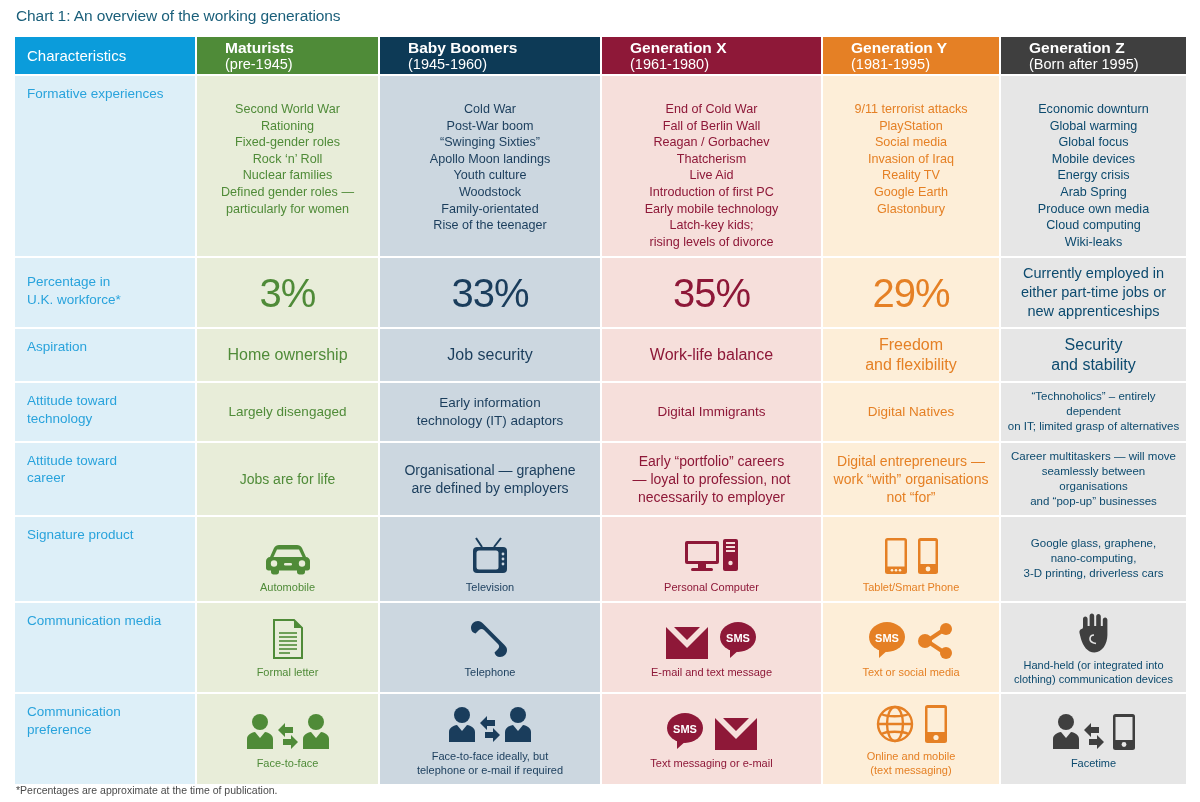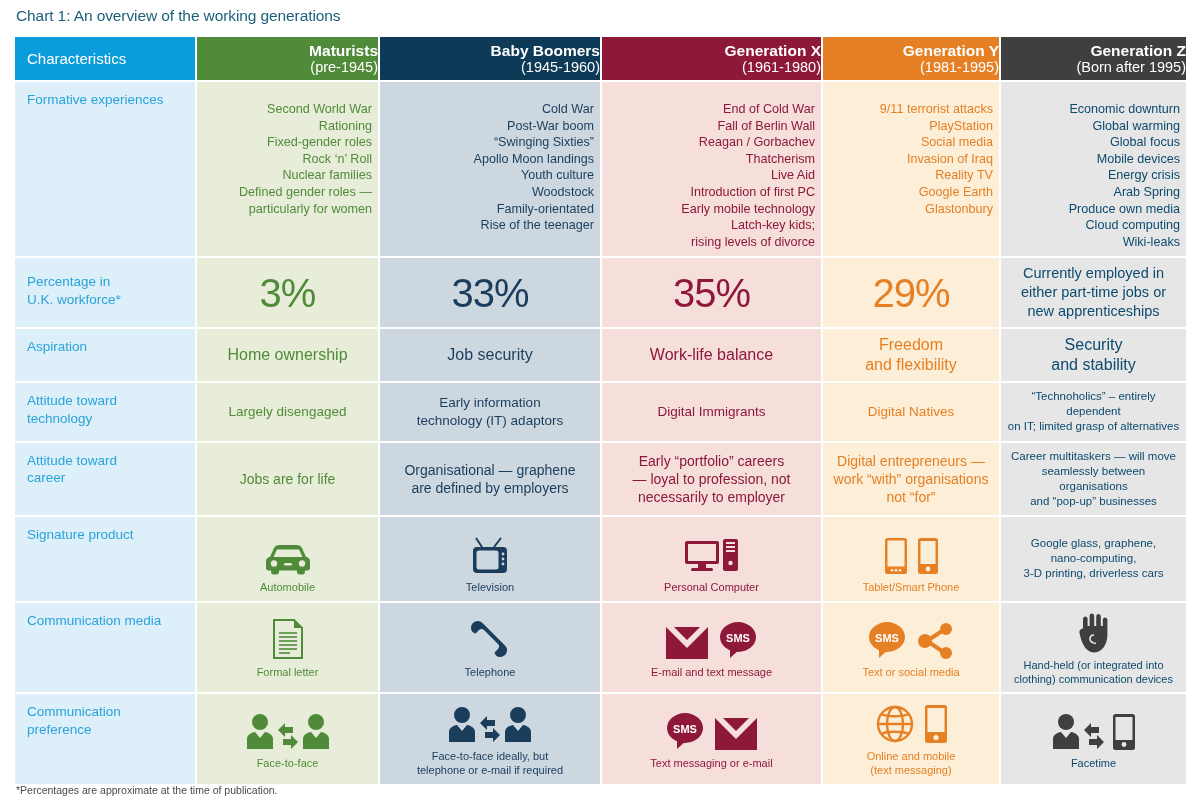--- a/index.html
+++ b/index.html
@@ -29,29 +29,29 @@
   col.c1 { width: 183px; }
   col.c2 { width: 222px; }
   col.c3 { width: 221px; }
   col.c4 { width: 178px; }
   col.c5 { width: 185px; }
 
   th, td { padding: 0; vertical-align: middle; border-right: 2px solid #ffffff; border-bottom: 2px solid #ffffff; }
   th:last-child, td:last-child { border-right: none; }
 
   
-  thead th { height: 45px; color: #ffffff; }
+  thead th { height: 39px; color: #ffffff; }
   .hdr-char {
     background: #0b9cdb;
     text-align: left;
     padding-left: 12px;
     font-size: 15px;
     font-weight: normal;
   }
-  .hdr-gen { text-align: right; line-height: 1.12; }
+  .hdr-gen { text-align: left; line-height: 1.12; padding-left: 28px; }
   .hdr-gen .g-name { display:block; font-size: 15.5px; font-weight: bold; }
   .hdr-gen .g-years { display:block; font-size: 14.5px; font-weight: normal; }
   .h-mat { background: #4f8b38; }
   .h-bb  { background: #0d3a56; }
   .h-gx  { background: #8e1838; }
   .h-gy  { background: #e58025; }
   .h-gz  { background: #3f3f3f; }
 
   
   td.rowlab {
@@ -85,21 +85,21 @@
   td.career { font-size: 14px; line-height: 1.3; }
   td.career.tiny { font-size: 11.5px; line-height: 1.32; }
 
   .icon-cell { padding-top: 10px; padding-bottom: 8px; }
   .iconbox { display: flex; justify-content: center; align-items: flex-end; gap: 9px; height: 52px; margin-bottom: 5px; }
   .iconbox.h44 { height: 44px; }
   .caption { display: block; font-size: 11px; line-height: 1.3; }
 
   
   tr.r-form td { height: 130px; vertical-align: top; }
-  tr.r-form td.cell { padding-top: 19px; text-align: right; }
+  tr.r-form td.cell { padding-top: 25px; }
   tr.r-pct td { height: 65px; }
   tr.r-asp td { height: 48px; }
   tr.r-att td { height: 52px; }
   tr.r-car td { height: 58px; }
   tr.r-sig td { height: 80px; }
   tr.r-med td { height: 78px; }
   tr.r-cpref td { height: 80px; }
 
   tbody tr:last-child td { border-bottom: none; }
 

